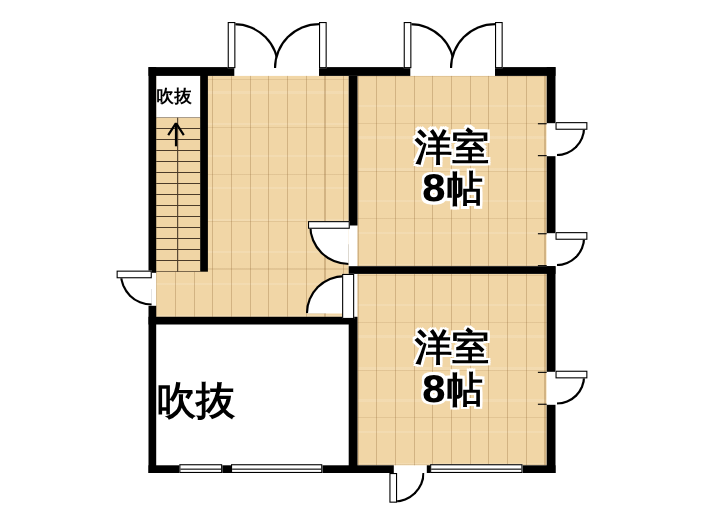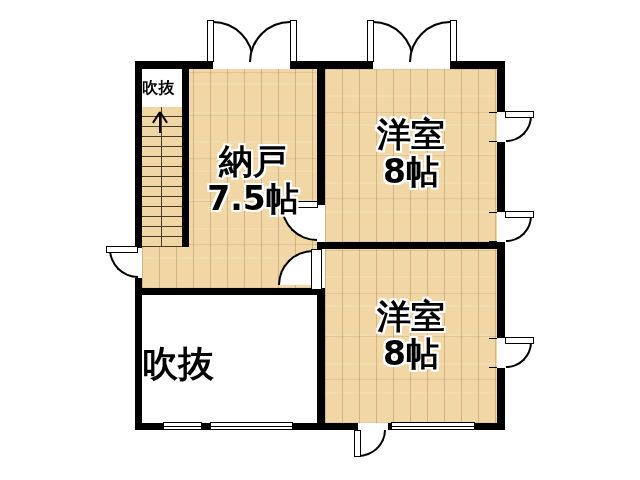--- a/index.html
+++ b/index.html
@@ -115,24 +115,20 @@
   <div class="abs" style="left:497px;top:339px;width:8px;height:28px;background:#fff;"></div>
   <div class="arc arc-br" style="left:506px;top:342px;width:26px;height:26px;"></div>
   <div class="leaf" style="left:505px;top:337px;width:29px;height:7px;"></div>
 
   <div class="swin" style="left:163px;top:422px;width:39px;height:8px;"></div>
   <div class="swin" style="left:210px;top:422px;width:83px;height:8px;"></div>
   <div class="swin" style="left:391px;top:422px;width:84px;height:8px;"></div>
 
   <div class="plain" style="left:142px;top:78px;width:40px;font-size:16px;letter-spacing:0.5px;">吹抜</div>
 
-  <div class="halo" style="left:189px;top:143px;width:128px;font-size:34px;line-height:37px;">
-    <div>納戸</div>
-    <div style="font-size:33px;">7.5帖</div>
-  </div>
 
   <div class="halo" style="left:325px;top:116px;width:172px;font-size:34px;line-height:37px;">
     <div>洋室</div>
     <div style="font-size:33px;">8帖</div>
   </div>
 
   <div class="halo" style="left:325px;top:298px;width:172px;font-size:34px;line-height:37px;">
     <div>洋室</div>
     <div style="font-size:33px;">8帖</div>
   </div>

